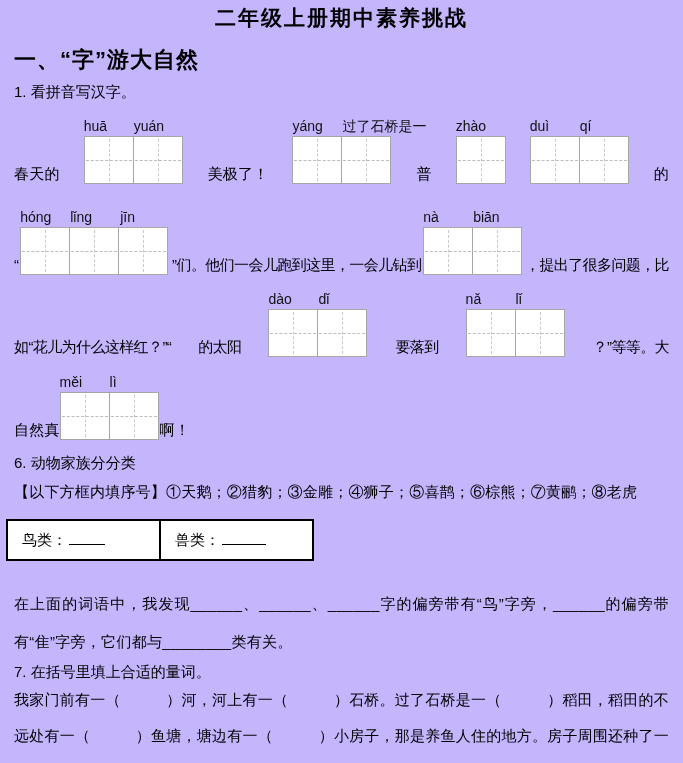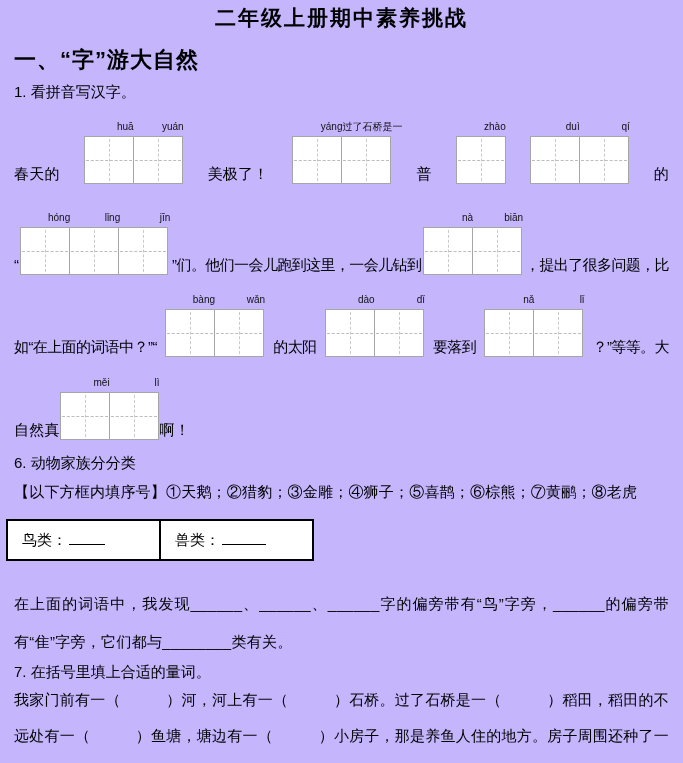--- a/index.html
+++ b/index.html
@@ -16,22 +16,22 @@
   .pline.left { justify-content:flex-start; }
   .seg { font-size:15px; letter-spacing:0.2px; padding-bottom:2px; line-height:17px; }
   .tight .seg { letter-spacing:-0.6px; }
   .row1 { margin-top:19px; }
   .row2 { margin-top:26px; }
   .row3 { margin-top:17px; }
   .row4 { margin-top:18px; }
   .pbox { display:inline-flex; flex-direction:column; flex:0 0 auto; }
   .prow { display:flex; }
   .prow i {
-    display:block; width:50px; text-align:right; font-style:normal;
-    font-size:10px; color:#111; padding-bottom:2px; line-height:15px;
+    display:block; width:50px; text-align:left; font-style:normal;
+    font-size:14px; color:#111; padding-bottom:2px; line-height:15px;
     letter-spacing:0;
   }
   .cells { display:flex; }
   .cell { width:50px; height:48px; border:1px solid #a6a6a6; margin-left:-1px; position:relative; background:#fff; }
   .cell:first-child { margin-left:0; }
   .cell::before { content:""; position:absolute; left:50%; top:2px; bottom:2px; border-left:1px dashed #c9c9c9; }
   .cell::after  { content:""; position:absolute; top:50%; left:1px; right:1px; border-top:1px dashed #bdbdbd; }
   .note { font-size:15px; margin-top:13px; line-height:16px; letter-spacing:0.2px; }
   table.cls { border-collapse:collapse; margin-top:19px; margin-left:-8px; }
   table.cls td { border:2px solid #000; width:153px; height:40px; font-size:15px; padding-left:14px; vertical-align:middle; background:#fff; }
@@ -119,31 +119,21 @@
       </span>
       <span class="cells">
         <span class="cell"></span>
         <span class="cell"></span>
       </span>
     </span>
     <span class="seg">，提出了很多问题，比</span>
   </div>
 
   <div class="pline row3 tight">
-    <span class="seg">如“在上面的词语中？”“</span>
-    <span class="pbox">
-      <span class="prow">
-        <i>bàng</i>
-        <i>wǎn</i>
-      </span>
-      <span class="cells">
-        <span class="cell"></span>
-        <span class="cell"></span>
-      </span>
-    </span>
+    <span class="seg">如“花儿为什么这样红？”“</span>
     <span class="seg">的太阳</span>
     <span class="pbox">
       <span class="prow">
         <i>dào</i>
         <i>dǐ</i>
       </span>
       <span class="cells">
         <span class="cell"></span>
         <span class="cell"></span>
       </span>

